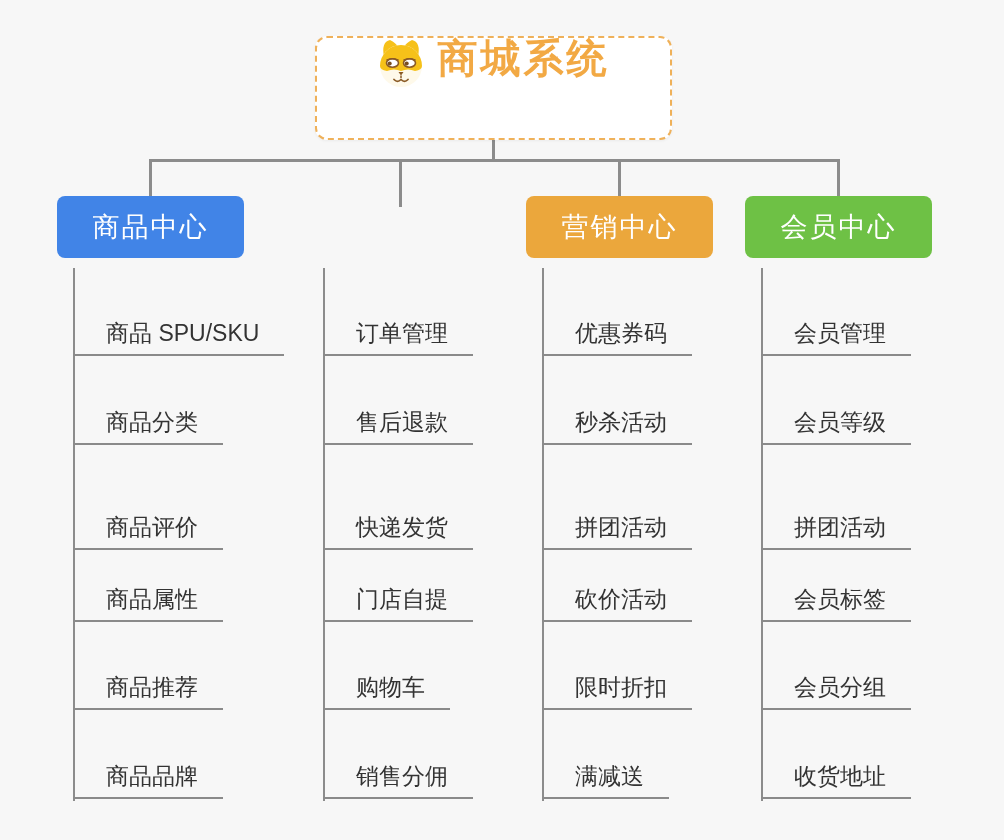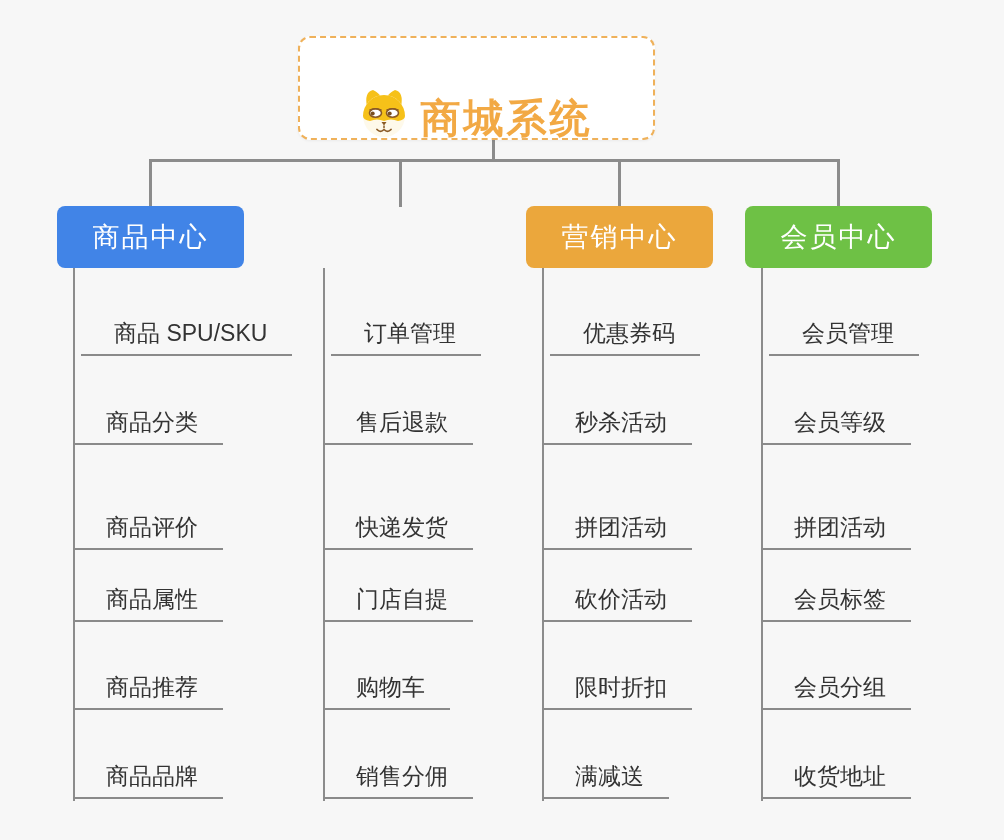--- a/index.html
+++ b/index.html
@@ -16,55 +16,55 @@
   
   .line{position:absolute;background:#8c8c8c;}
   .stub{left:492px;top:138px;width:3px;height:23px;}
   .bus{left:149px;top:159px;width:691px;height:3px;}
   .drop{top:159px;width:3px;height:48px;}
   .drop.d1{left:149px;} .drop.d2{left:399px;} .drop.d3{left:618px;} .drop.d4{left:837px;}
   .trunk{top:268px;width:2px;height:533px;background:#8c8c8c;}
   .trunk.t1{left:73px;} .trunk.t2{left:323px;} .trunk.t3{left:542px;} .trunk.t4{left:761px;}
   
   .root-node{
-    position:absolute;left:298px;top:36px;width:357px;height:104px;
+    position:absolute;left:315px;top:36px;width:357px;height:104px;
     background:#ffffff;
     border:2px dashed #efb15a;
     border-radius:12px;
     box-sizing:border-box;
-    display:flex;align-items:flex-end;justify-content:center;gap:14px;
+    display:flex;align-items:flex-start;justify-content:center;gap:14px;
     box-shadow:0 1px 3px rgba(0,0,0,0.05);
   }
   .root-title{
     font-size:40px;font-weight:600;letter-spacing:3px;color:#f2a944;
     line-height:1;white-space:nowrap;
   }
   .dog{display:inline-flex;width:46px;height:50px;}
   
   .branch{
-    position:absolute;top:206px;width:187px;height:62px;
+    position:absolute;top:196px;width:187px;height:62px;
     border-radius:8px;
     display:flex;align-items:center;justify-content:center;
     color:#ffffff;font-size:27px;letter-spacing:2px;white-space:nowrap;
   }
   .branch.b1{left:57px;background:#4184e7;}
   .branch.b2{left:307px;background:#e65755;}
   .branch.b3{left:526px;background:#eba73c;}
   .branch.b4{left:745px;background:#6ec145;}
   
   .col{position:absolute;top:318px;width:240px;}
   .col.c1{left:73px;} .col.c2{left:323px;} .col.c3{left:542px;} .col.c4{left:761px;}
   .leaf{
     position:absolute;left:0;
     white-space:nowrap;
     font-size:23px;line-height:30px;color:#333333;
     padding:0 25px 6px 33px;
     border-bottom:2px solid #8a8a8a;
   }
-  .leaf:nth-child(1){top:0;margin-left:8px;}
+  .leaf:nth-child(1){top:0;}
   .leaf:nth-child(2){top:89px;}
   .leaf:nth-child(3){top:194px;}
   .leaf:nth-child(4){top:266px;}
   .leaf:nth-child(5){top:354px;}
   .leaf:nth-child(6){top:443px;}
 </style>
 </head>
 <body>
 
 <div class="canvas">

